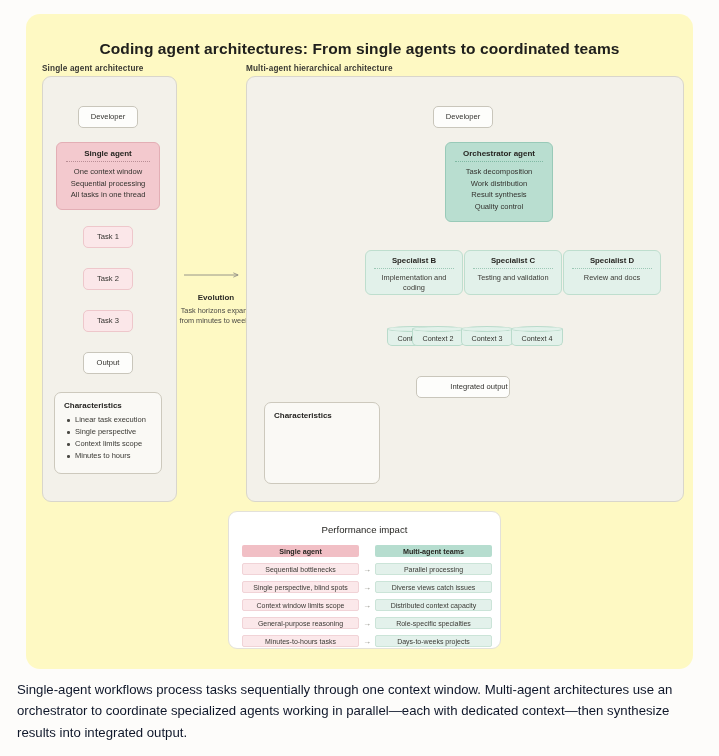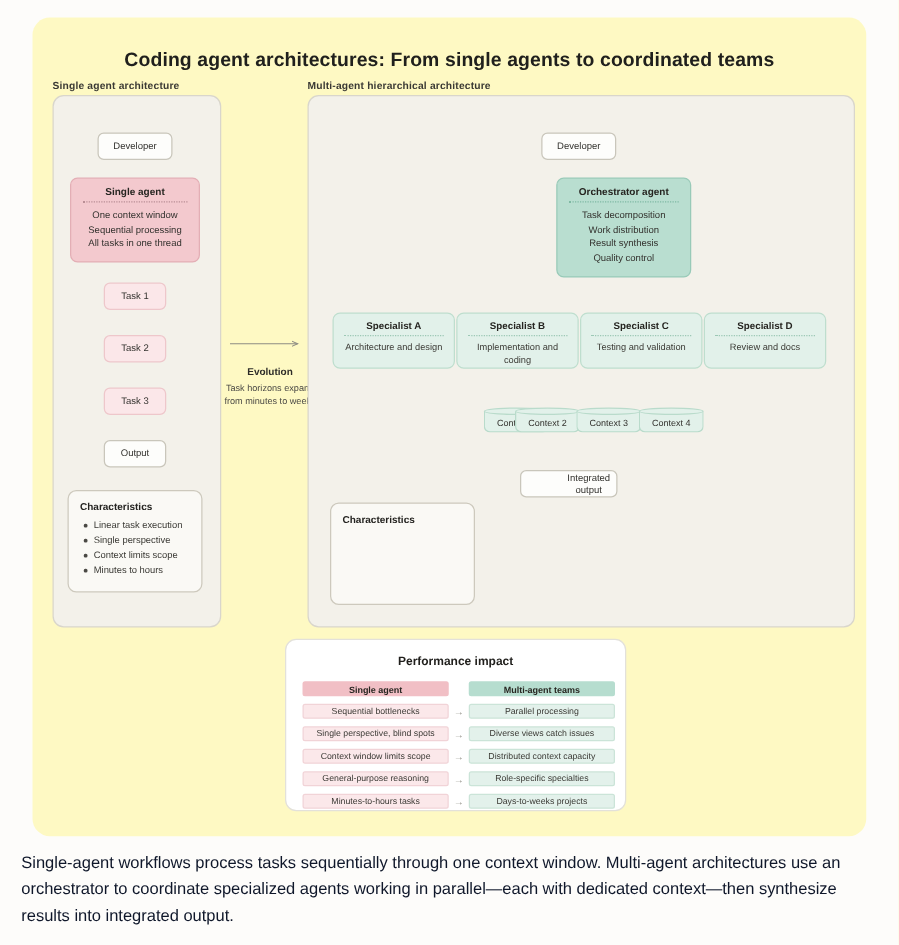--- a/index.html
+++ b/index.html
@@ -93,21 +93,21 @@
   .evo .t{font-size:8px;font-weight:700;color:#2d2c28;}
   .evo .d{font-size:7.3px;color:#4b4a45;line-height:1.35;margin-top:4px;}
 
   
   .perf{
     position:absolute;left:228px;top:511px;width:271px;height:136px;
     background:#ffffff;border:1px solid #e3e1da;border-radius:9px;
   }
   .perf .ttl{
     position:absolute;left:0;top:12px;width:271px;text-align:center;
-    font-size:9.6px;font-weight:700;color:#201f1c;
+    font-size:9.6px;font-weight:400;color:#201f1c;
   }
   .perf .hdr{
     position:absolute;height:12px;box-sizing:border-box;border-radius:2px;
     display:flex;align-items:center;justify-content:center;
     font-size:7.2px;font-weight:700;color:#272621;
   }
   .perf .hdr.l{left:13px;top:33px;width:117px;background:#f1bfc5;}
   .perf .hdr.r{left:146px;top:33px;width:117px;background:#b6ddcf;}
   .perf .cell{
     position:absolute;height:12px;box-sizing:border-box;border-radius:2px;
@@ -234,25 +234,20 @@
 
     <div class="agentbox gr" style="left:383px;top:128px;width:108px;height:80px;margin-left:36px;">
       <div class="hd">Orchestrator agent</div>
       <div class="dots"></div>
       <div class="ln">Task decomposition</div>
       <div class="ln">Work distribution</div>
       <div class="ln">Result synthesis</div>
       <div class="ln">Quality control</div>
     </div>
 
-    <div class="speccard" style="left:240px;top:236px;width:98px;height:45px;">
-      <div class="hd">Specialist A</div>
-      <div class="dots"></div>
-      <div class="sub">Architecture and design</div>
-    </div>
     <div class="speccard" style="left:339px;top:236px;width:98px;height:45px;">
       <div class="hd">Specialist B</div>
       <div class="dots"></div>
       <div class="sub">Implementation and coding</div>
     </div>
     <div class="speccard" style="left:537px;top:236px;width:98px;height:45px;">
       <div class="hd">Specialist D</div>
       <div class="dots"></div>
       <div class="sub">Review and docs</div>
     </div>
@@ -276,21 +271,21 @@
       <div class="body"></div>
       <div class="top"></div>
       <div class="lbl">Context 3</div>
     </div>
     <div class="cyl" style="left:485px;top:312px;">
       <div class="body"></div>
       <div class="top"></div>
       <div class="lbl">Context 4</div>
     </div>
 
-    <div class="node plain" style="left:390px;top:362px;width:78px;height:22px;padding-left:32px;">Integrated output</div>
+    <div class="node plain" style="left:390px;top:362px;width:94px;height:22px;padding-left:32px;">Integrated output</div>
 
     <div class="charbox" style="left:238px;top:388px;width:116px;height:82px;">
       <div class="hd">Characteristics</div>
     </div>
   </div>
 
   <div class="perf">
     <div class="ttl">Performance impact</div>
     <div class="hdr l">Single agent</div>
     <div class="hdr r">Multi-agent teams</div>

